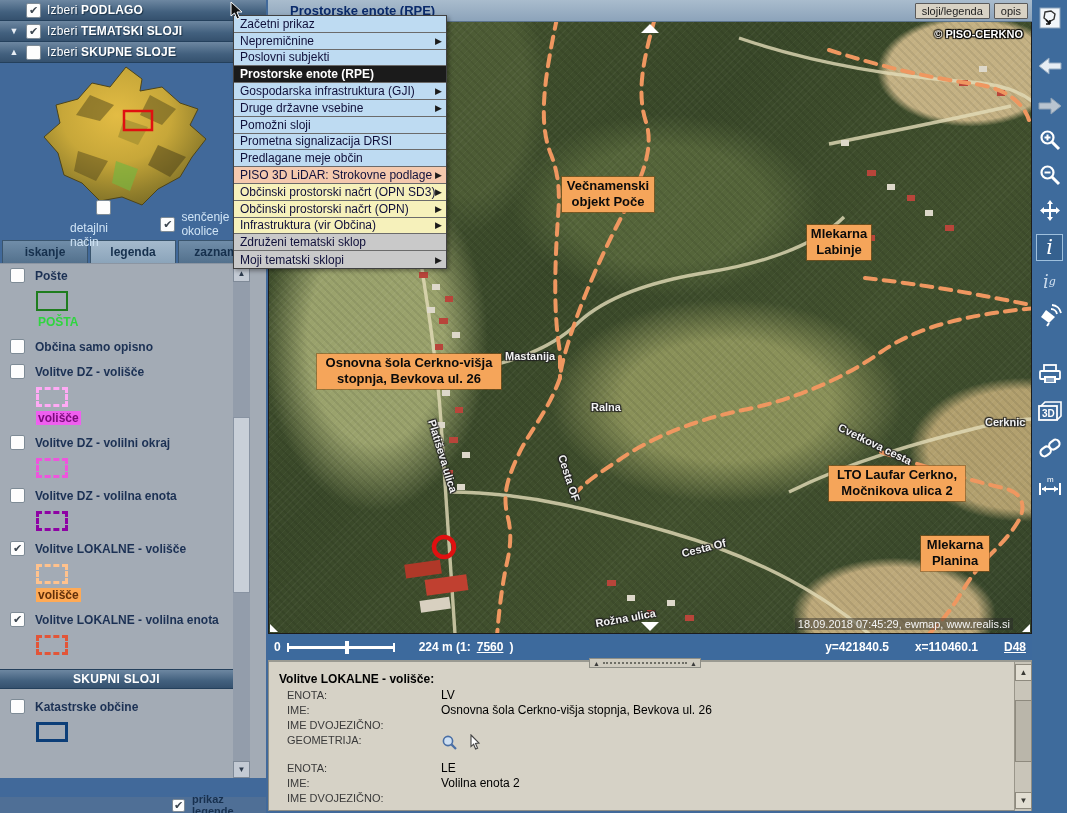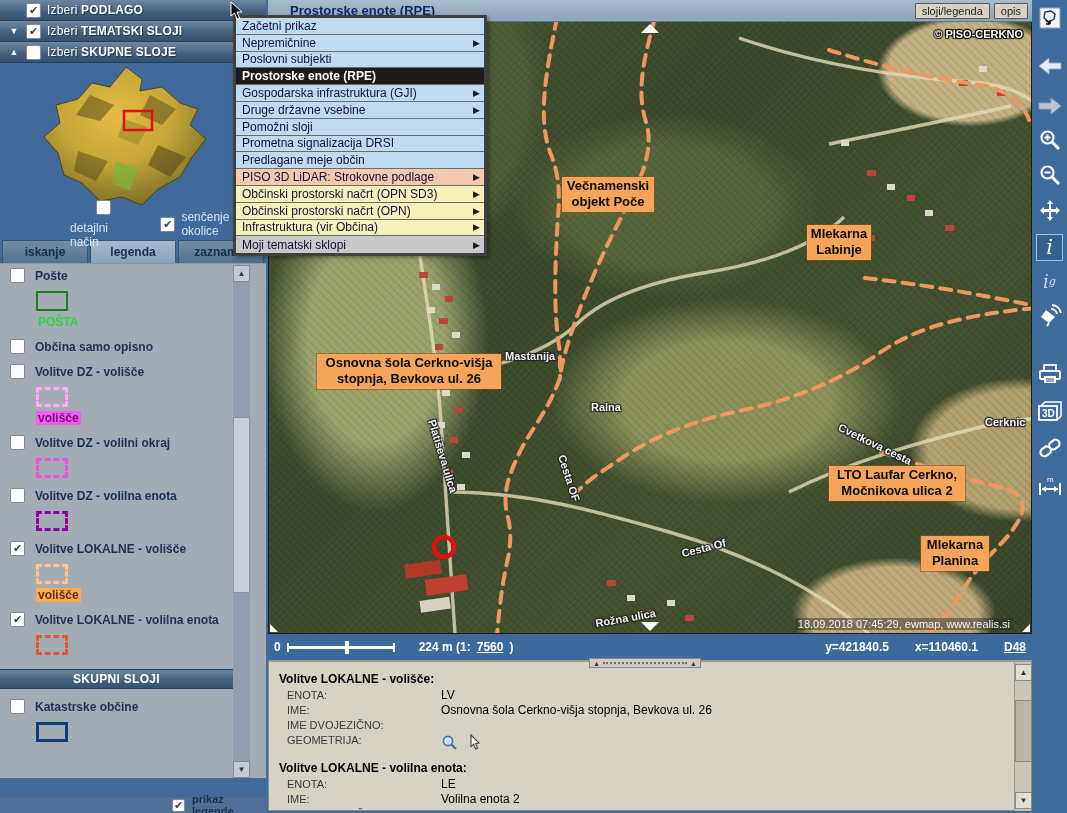--- a/index.html
+++ b/index.html
@@ -45,21 +45,21 @@
   #legend-scroll { right:16px; top:1px; height:513px; }
   .sb-btn { position:absolute; left:0; width:17px; height:17px; background:#c3cad4; border:1px solid #7f8a98;
     display:flex; align-items:center; justify-content:center; font-size:8px; color:#2c3a4c; }
   .sb-thumb { position:absolute; left:0; width:17px; background:#c8cfd8; border:1px solid #8893a2; }
   #sidebar-footer { position:absolute; left:0; bottom:0; width:266px; height:16px; background:#4f6f96;
     display:flex; align-items:center; gap:7px; padding-left:172px; }
   #sidebar-footer .cb { width:13px; height:13px; }
   #sidebar-footer span.lbl { color:#17304f; font-weight:bold; font-size:11px; }
 
   
-  #menu { position:absolute; left:233px; top:15px; width:254px; border:3px solid #404040; z-index:60;
+  #menu { position:absolute; left:233px; top:15px; width:214px; border:1px solid #404040; z-index:60;
     box-shadow:2px 2px 4px rgba(0,0,0,.35); }
   .menu-item { position:relative; height:16.8px; display:flex; align-items:center; padding:0 6px;
     border-bottom:1px solid #6b6b6b; color:#10103a; font-size:12px; cursor:pointer; }
   .menu-item:last-child { border-bottom:none; }
   .menu-item .arr { position:absolute; right:4px; font-size:9px; color:#1a1a1a; }
   .mi-blue { background:#bedbf2; }
   .mi-selected { background:#1b1b1b; color:#fff; font-weight:bold; }
   .mi-salmon { background:#f4c9ae; }
   .mi-yellow { background:#f6f1bb; }
   .mi-gray { background:#c9c9c9; }
@@ -300,20 +300,23 @@
         <span>Občinski prostorski načrt (OPN SD3)</span>
         <span class="arr">▶</span>
       </div>
       <div class="menu-item mi-yellow">
         <span>Občinski prostorski načrt (OPN)</span>
         <span class="arr">▶</span>
       </div>
       <div class="menu-item mi-yellow">
         <span>Infrastruktura (vir Občina)</span>
         <span class="arr">▶</span>
+      </div>
+      <div class="menu-item mi-gray">
+        <span>Združeni tematski sklop</span>
       </div>
       <div class="menu-item mi-gray">
         <span>Moji tematski sklopi</span>
         <span class="arr">▶</span>
       </div>
     </div>
   <svg id="mouse-cursor" width="14" height="20" viewBox="0 0 14 20">
     <path d="M1 1 L1 15 L4.5 12 L7 18 L9.5 17 L7 11 L12 11 Z" fill="#111" stroke="#fff" stroke-width="1"></path>
   </svg>
 
@@ -464,21 +467,20 @@
                     <circle cx="7" cy="7" r="4.6" fill="#cfe0f2" stroke="#4a6fa5" stroke-width="1.6"></circle>
                     <line x1="10.4" y1="10.4" x2="15" y2="15" stroke="#4a6fa5" stroke-width="2.2"></line>
                   </svg></span>
                 <span><svg width="14" height="17" viewBox="0 0 14 17">
                     <path d="M3 1 L11 9 L7.5 9.4 L9.6 14.2 L7.6 15 L5.6 10.2 L3 12.6 Z" fill="#fff" stroke="#444" stroke-width="1.1"></path>
                   </svg></span>
               </span>
             </div>
           </div>
           <div class="info-sec">
-            <div class="info-title">Volitve LOKALNE - volilna enota:</div>
             <div class="info-row">
               <span class="info-lbl">ENOTA:</span>
               <span class="info-val">LE</span>
             </div>
             <div class="info-row">
               <span class="info-lbl">IME:</span>
               <span class="info-val">Volilna enota 2</span>
             </div>
             <div class="info-row">
               <span class="info-lbl">IME DVOJEZIČNO:</span>

